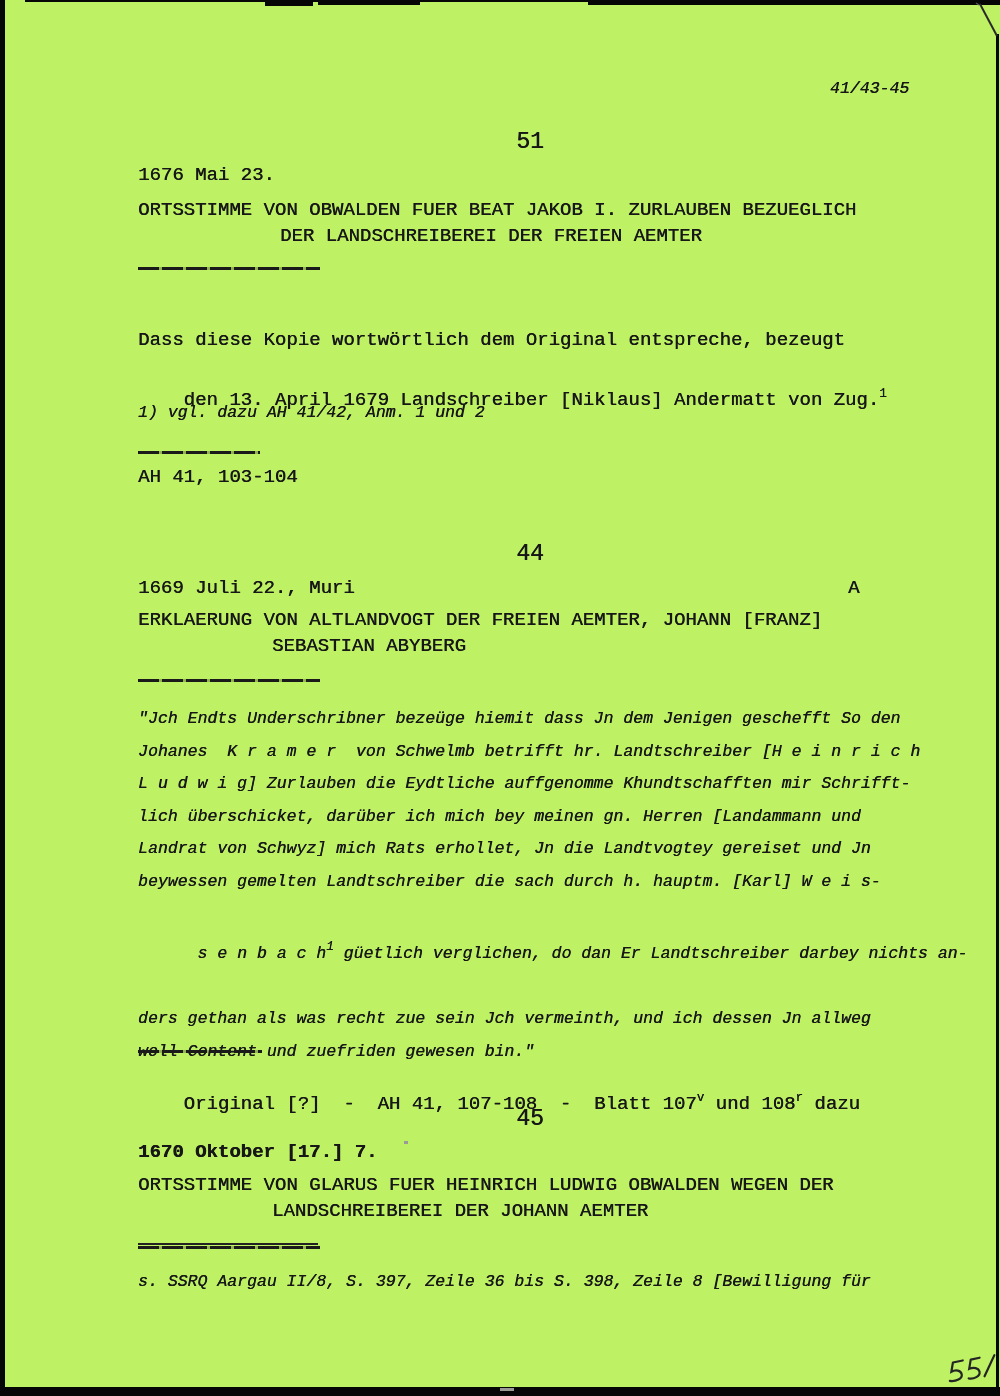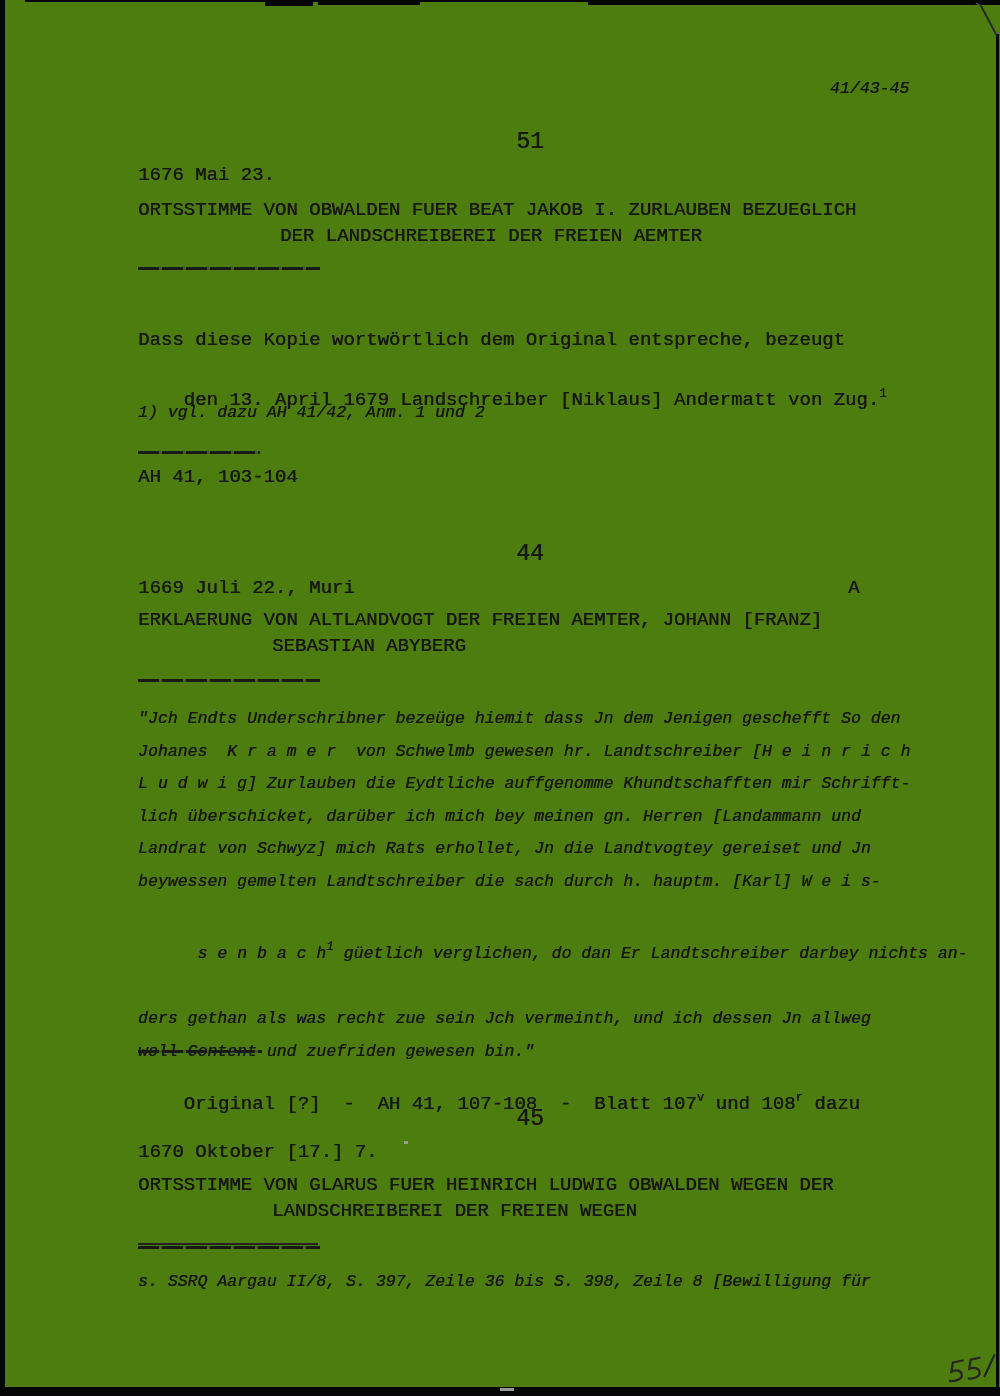--- a/index.html
+++ b/index.html
@@ -1,19 +1,19 @@
 <!DOCTYPE html>
 <html><head>
 <meta charset="utf-8">
 <style>
   html,body{margin:0;padding:0;background:#e8e8e6;}
   #page{
     position:relative;
     width:1000px;height:1396px;
-    background:#4d7c0f;
+    background:#bef264;
     overflow:hidden;
     font-family:"Liberation Mono", monospace;
     color:#171717;
   }
   .line{
     position:absolute;
     white-space:pre;
     font-size:19px;
     line-height:22px;
     color:#171717;
@@ -105,43 +105,43 @@
   <div class="entry-num" style="top:541px;">44</div>
   <div class="line" style="left:138px;top:577px;font-family:Liberation Mono, monospace;">1669 Juli 22., Muri</div>
   <div class="line" style="left:848px;top:577px;">A</div>
   <div class="line" style="left:138px;top:609px;">ERKLAERUNG VON ALTLANDVOGT DER FREIEN AEMTER, JOHANN [FRANZ]</div>
   <div class="line" style="left:272px;top:635px;">SEBASTIAN ABYBERG</div>
 
   <div class="rule" style="left:138px;top:679px;width:182px;"></div>
 
   <div class="quote">
     <div class="qline">"Jch Endts Underschribner bezeüge hiemit dass Jn dem Jenigen geschefft So den</div>
-    <div class="qline">Johanes  K r a m e r  von Schwelmb gewesen hr. Landtschreiber [H e i n r i c h</div>
+    <div class="qline">Johanes  K r a m e r  von Schwelmb betrifft hr. Landtschreiber [H e i n r i c h</div>
     <div class="qline">L u d w i g] Zurlauben die Eydtliche auffgenomme Khundtschafften mir Schrifft-</div>
     <div class="qline">lich überschicket, darüber ich mich bey meinen gn. Herren [Landammann und</div>
     <div class="qline">Landrat von Schwyz] mich Rats erhollet, Jn die Landtvogtey gereiset und Jn</div>
     <div class="qline">beywessen gemelten Landtschreiber die sach durch h. hauptm. [Karl] W e i s-</div>
     <div class="qline">
       <span>s e n b a c h</span><sup class="sup">1</sup><span> güetlich verglichen, do dan Er Landtschreiber darbey nichts an-</span>
     </div>
     <div class="qline">ders gethan als was recht zue sein Jch vermeinth, und ich dessen Jn allweg</div>
     <div class="qline">woll Content und zuefriden gewesen bin."</div>
   </div>
 
 
   <div class="rule" style="left:138px;top:1050px;width:124px;"></div>
   <div class="line" style="left:138px;top:1065px;">
     <span>Original [?]  -  AH 41, 107-108  -  Blatt 107</span><sup class="sup">v</sup><span> und 108</span><sup class="sup">r</sup><span> dazu</span>
   </div>
 
   <div class="entry-num" style="top:1106px;">45</div>
   <div class="speck" style="left:404px;top:1141px;width:4px;height:3px;"></div>
-  <div class="line" style="left:138px;top:1141px;">1670 Oktober [17.] 7.</div>
+  <div class="line" style="left:138px;top:1141px;font-weight:bold;">1670 Oktober [17.] 7.</div>
   <div class="line" style="left:138px;top:1174px;">ORTSSTIMME VON GLARUS FUER HEINRICH LUDWIG OBWALDEN WEGEN DER</div>
-  <div class="line" style="left:272px;top:1200px;">LANDSCHREIBEREI DER FREIEN WEGEN</div>
+  <div class="line" style="left:272px;top:1200px;">LANDSCHREIBEREI DER JOHANN AEMTER</div>
 
   <div class="rule-thin" style="left:138px;top:1243px;width:180px;"></div>
   <div class="rule" style="left:138px;top:1246px;width:182px;"></div>
 
   <div class="line it" style="left:138px;top:1271px;">s. SSRQ Aargau II/8, S. 397, Zeile 36 bis S. 398, Zeile 8 [Bewilligung für</div>
 
   <div class="hand">
     <svg width="64" height="40" viewBox="0 0 64 40">
       <g fill="none" stroke="#242424" stroke-width="2.2" stroke-linecap="round" transform="rotate(-6 32 20)">
         <path d="M18,9 L28,8 M18,9 L15.5,18 C20,16 25,17.5 25.5,21.5 C26,26 19,28.5 13,27"></path>

